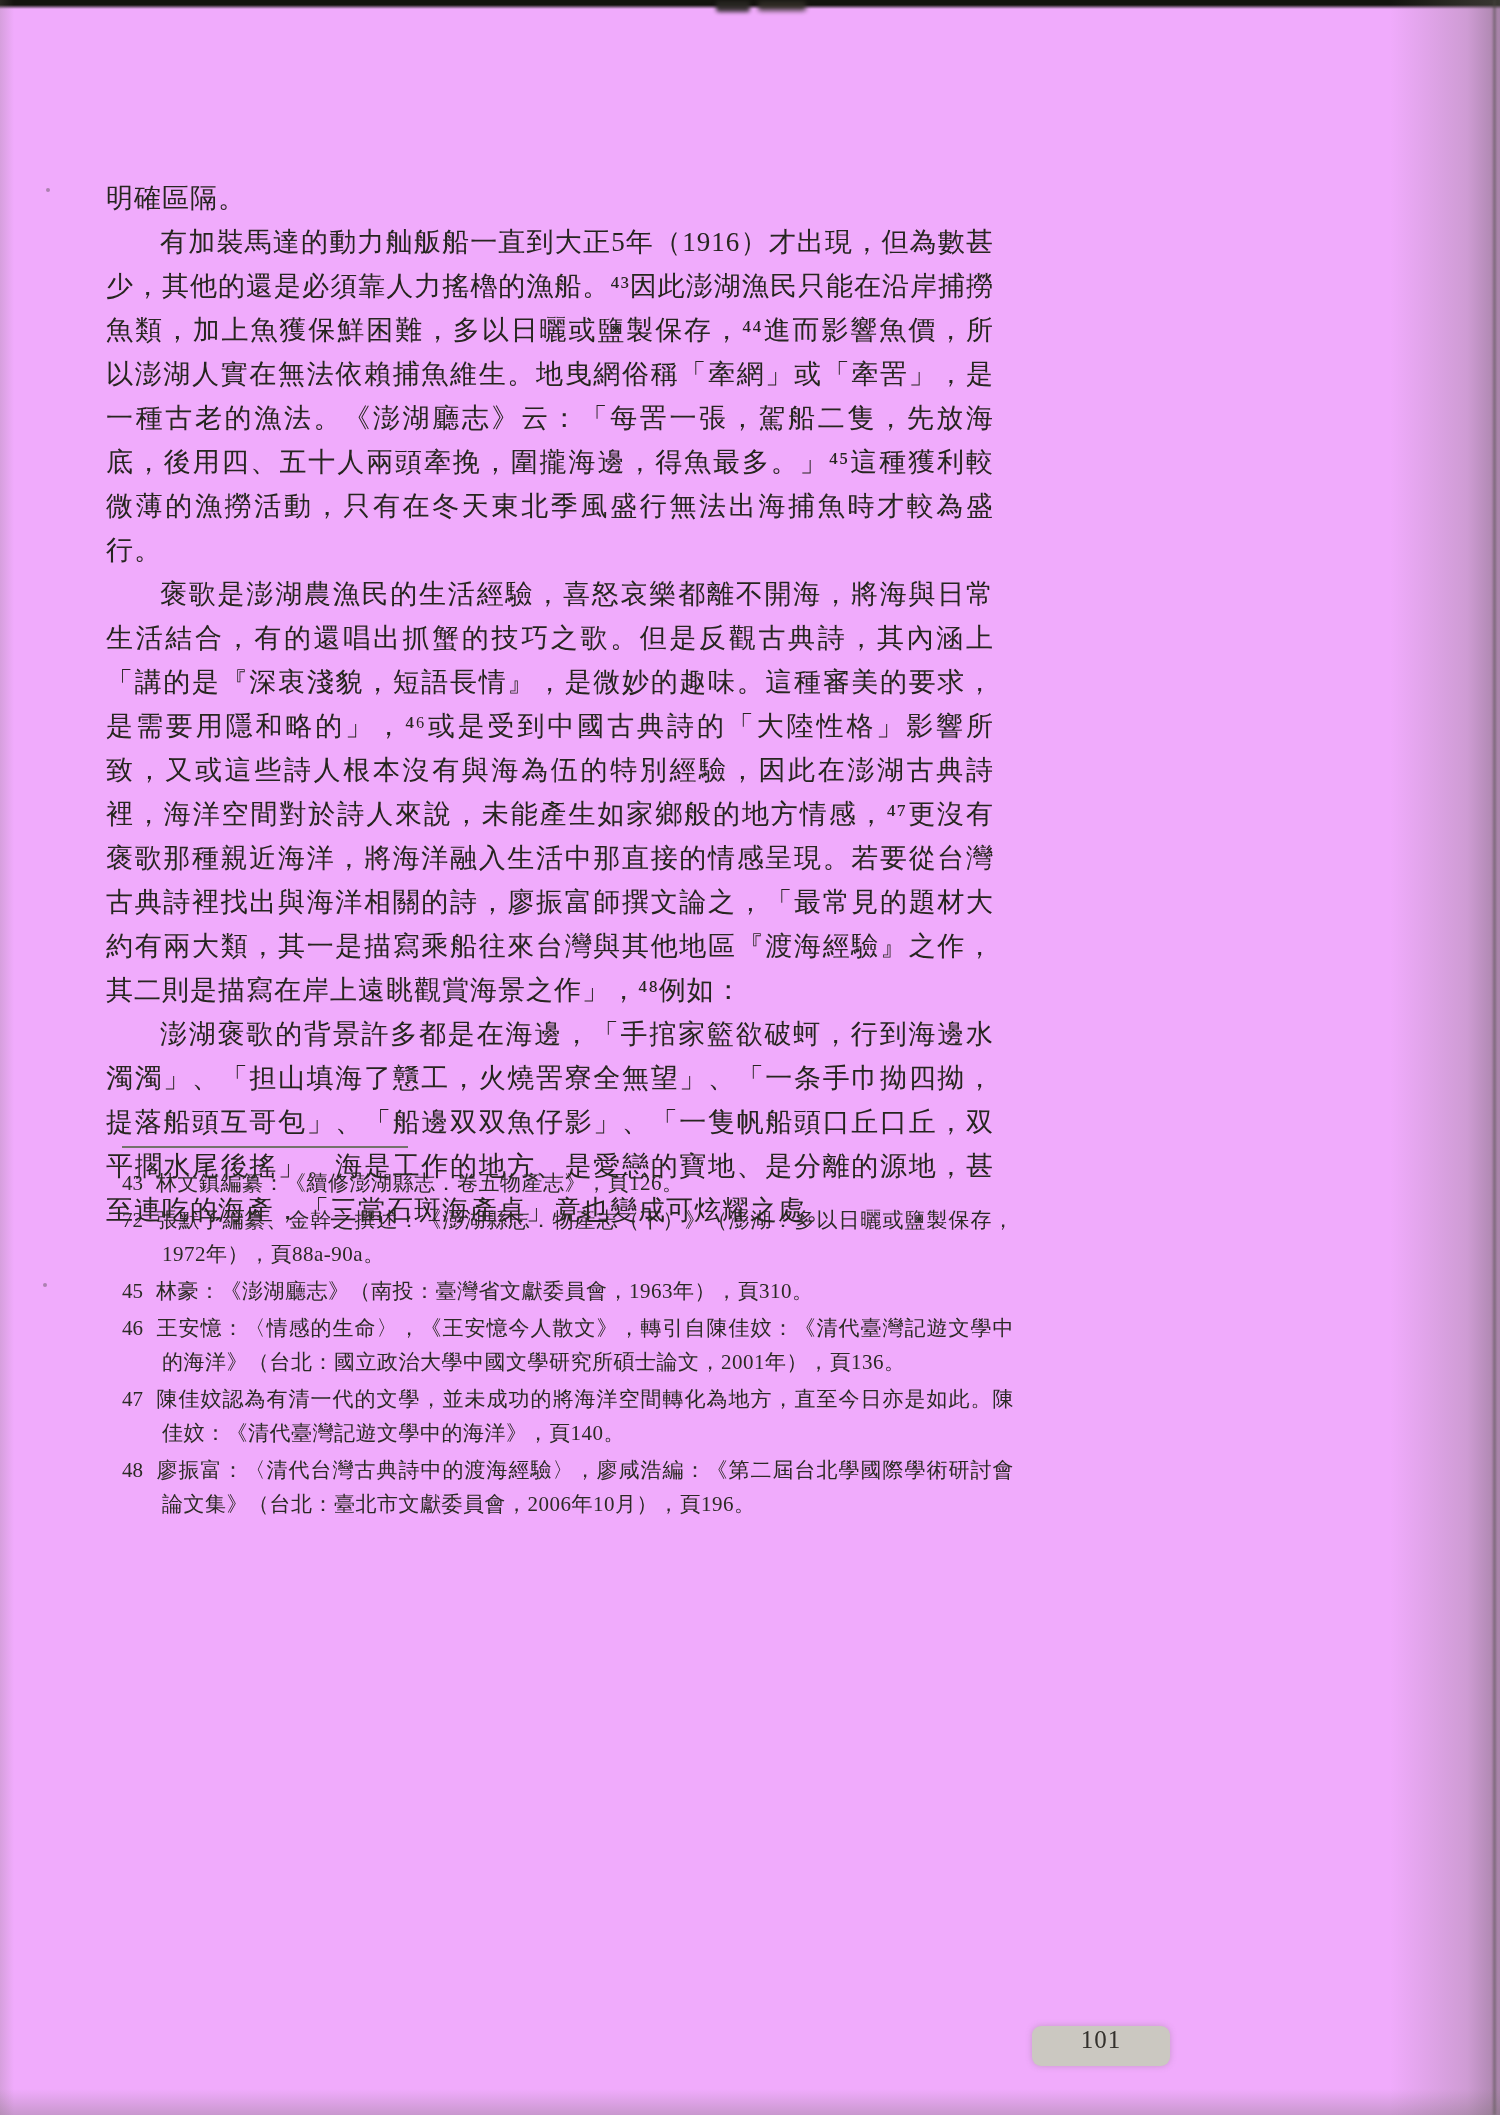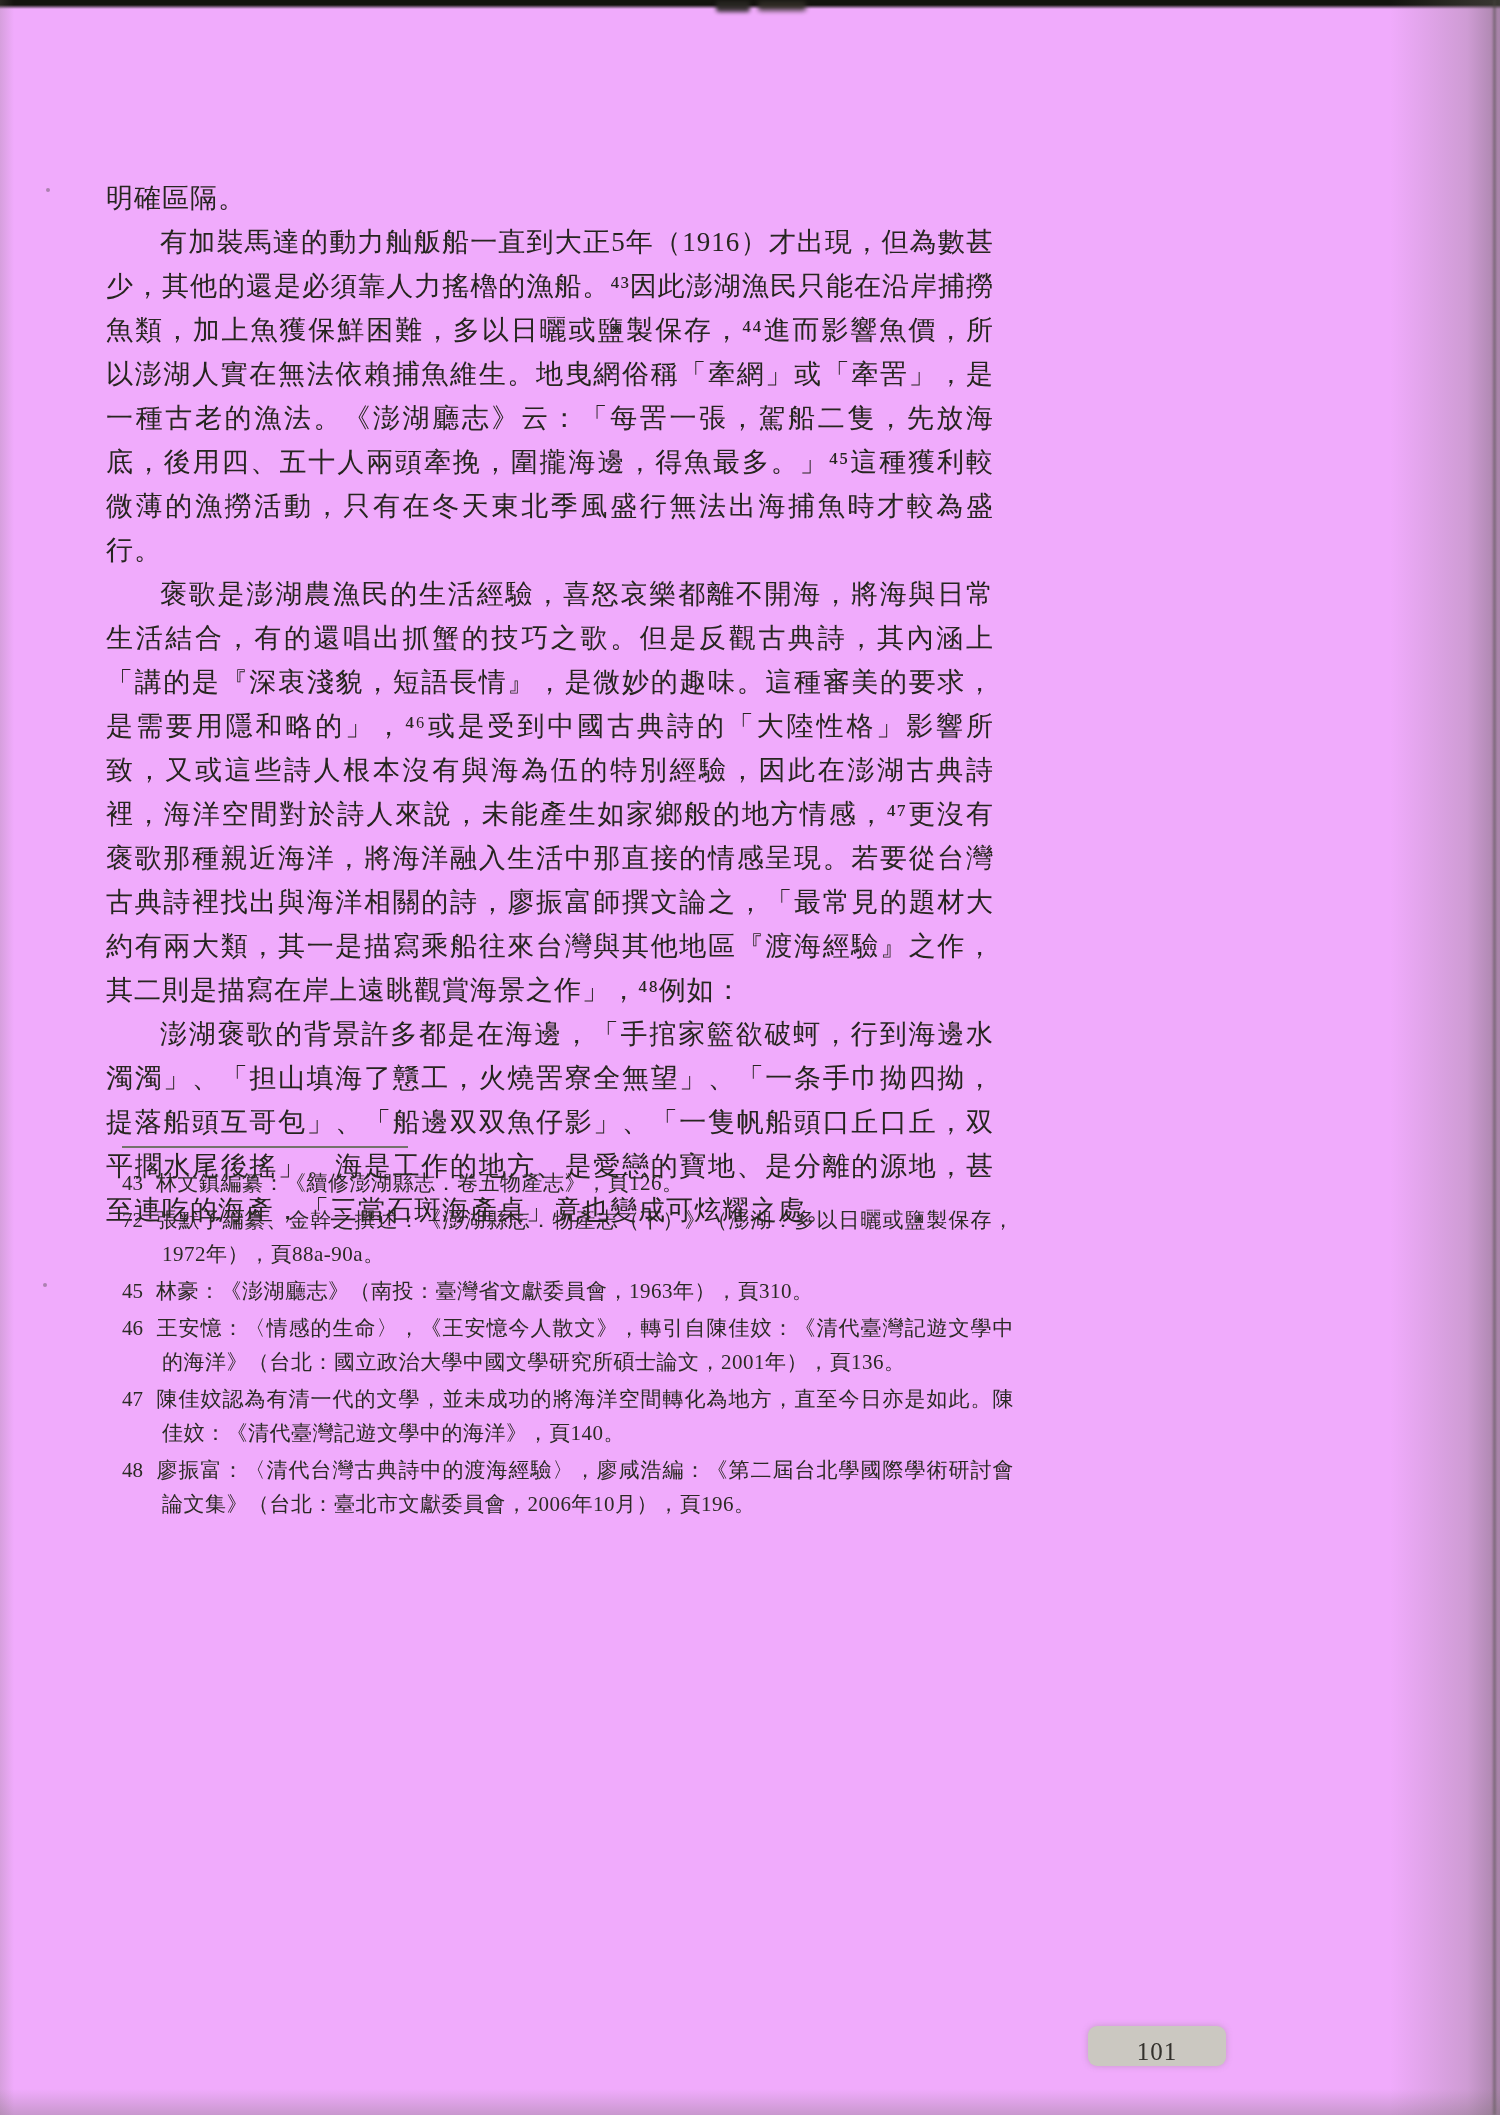--- a/index.html
+++ b/index.html
@@ -90,29 +90,29 @@
     text-indent: -40px;
     margin: 0 0 3px 0;
     text-align: justify;
     text-justify: inter-character;
   }
   .fn-num { display: inline-block; width: 34px; text-indent: 0; letter-spacing: 0; }
 
   
   .pageno-band {
     position: absolute;
-    left: 1088px;
+    left: 1032px;
     top: 2026px;
     width: 138px;
     height: 40px;
     background: #cbc8c1;
     border-radius: 9px;
     box-shadow: 0 0 6px rgba(120,117,110,.35);
     display: flex;
-    align-items: flex-end;
+    align-items: flex-start;
     justify-content: center;
   }
   .pageno {
     font-size: 25px;
     color: #33312c;
     letter-spacing: 1px;
   }
 </style>
 </head>
 <body>

